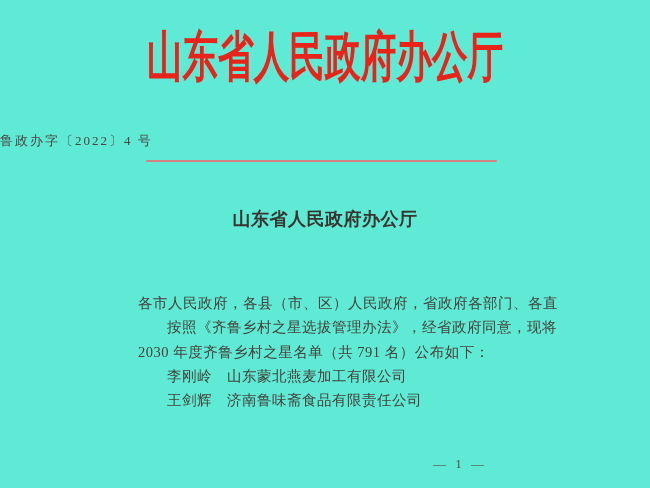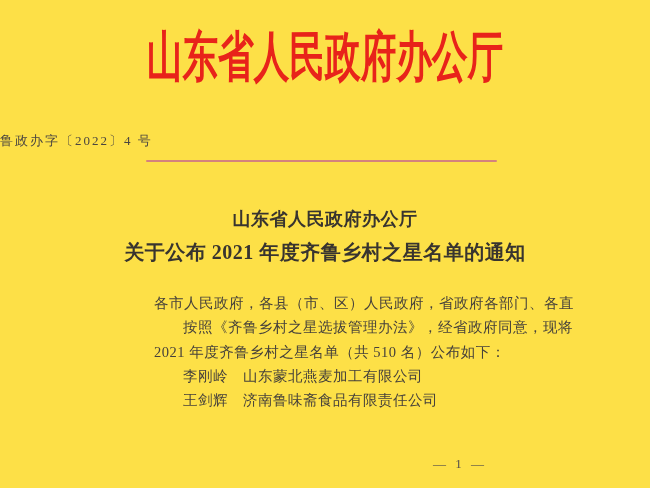--- a/index.html
+++ b/index.html
@@ -4,21 +4,21 @@
 <style>
   html, body {
     margin: 0;
     padding: 0;
     background: #ffffff;
   }
   .page {
     position: relative;
     width: 650px;
     height: 488px;
-    background: #fde047;
+    background: #5eead4;
     overflow: hidden;
     font-family: "Liberation Serif", serif;
   }
   
   .letterhead {
     position: absolute;
     top: 26px;
     left: 0;
     width: 100%;
     text-align: center;
@@ -81,21 +81,20 @@
     top: 291px;
     left: 138px;
     width: 404px;
     font-size: 14.5px;
     line-height: 24.6px;
     color: #46413b;
     letter-spacing: 0.5px;
   }
   .body-text .bline {
     white-space: nowrap;
-    margin-left: 16px;
   }
   .body-text .indent {
     text-indent: 2em;
     font-family: Liberation Mono, monospace;
   }
   
   .page-num {
     position: absolute;
     top: 456px;
     left: 414px;
@@ -115,26 +114,25 @@
   <div class="letterhead">
     <span>山东省人民政府办公厅</span>
   </div>
 
   <div class="doc-number">鲁政办字〔2022〕4 号</div>
 
   <div class="red-rule"></div>
 
   <div class="doc-title">
     <div class="line1">山东省人民政府办公厅</div>
-    <div class="line2">关于公布 2021 年度齐鲁乡村之星名单的通知</div>
   </div>
 
   <div class="body-text">
     <div class="bline">各市人民政府，各县（市、区）人民政府，省政府各部门、各直</div>
     <div class="bline indent">按照《齐鲁乡村之星选拔管理办法》，经省政府同意，现将</div>
-    <div class="bline">2021 年度齐鲁乡村之星名单（共 510 名）公布如下：</div>
+    <div class="bline">2030 年度齐鲁乡村之星名单（共 791 名）公布如下：</div>
     <div class="bline indent">李刚岭　山东蒙北燕麦加工有限公司</div>
     <div class="bline indent">王剑辉　济南鲁味斋食品有限责任公司</div>
   </div>
 
   <div class="page-num">— 1 —</div>
 
 </div>
 
 </body></html>

